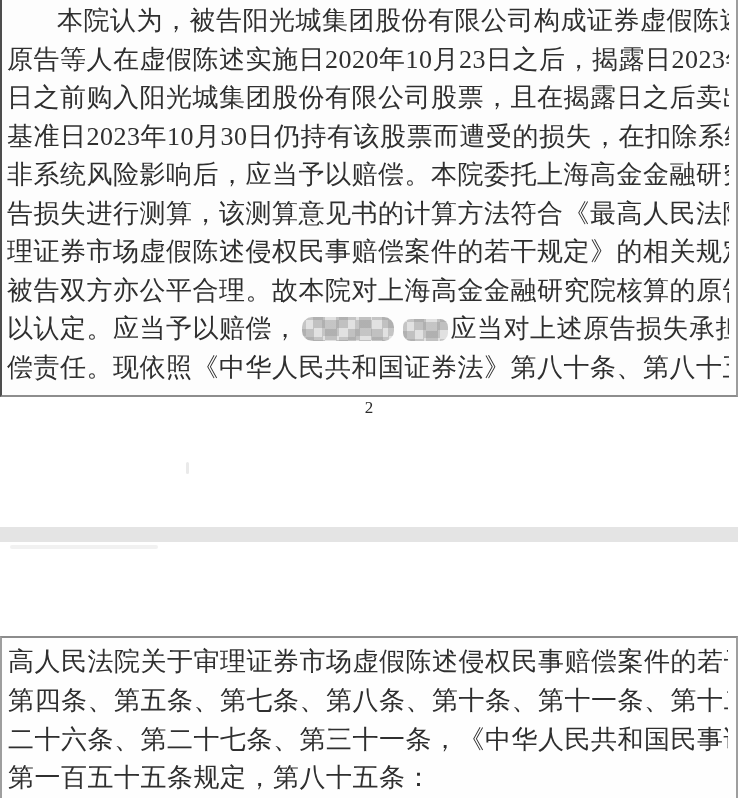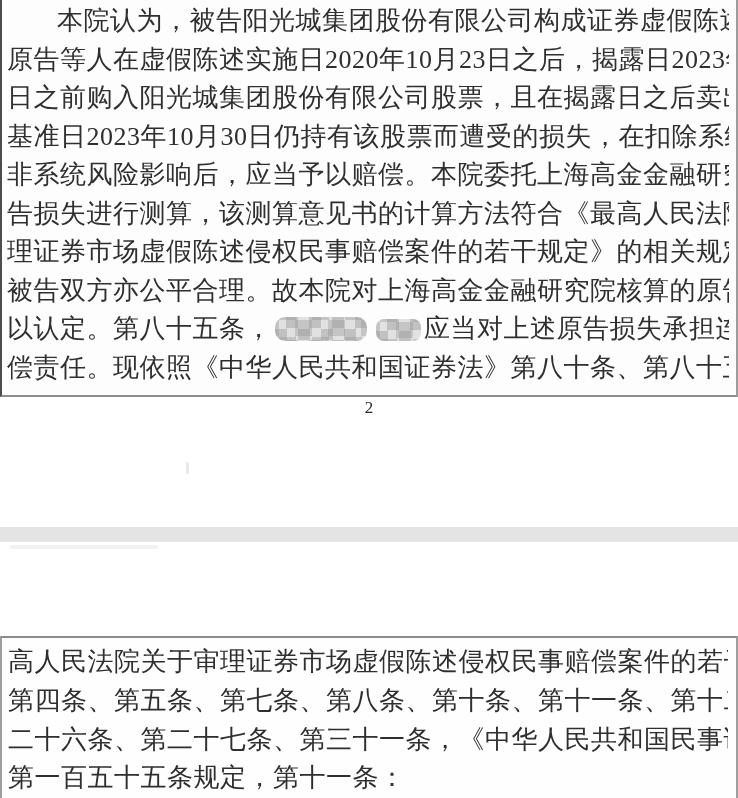--- a/index.html
+++ b/index.html
@@ -127,29 +127,29 @@
 <div class="scan-page-top">
   <p class="text-line indent">本院认为，被告阳光城集团股份有限公司构成证券虚假陈述，对于</p>
   <p class="text-line">原告等人在虚假陈述实施日2020年10月23日之后，揭露日2023年4月29</p>
   <p class="text-line">日之前购入阳光城集团股份有限公司股票，且在揭露日之后卖出或直至</p>
   <p class="text-line">基准日2023年10月30日仍持有该股票而遭受的损失，在扣除系统风险及</p>
   <p class="text-line">非系统风险影响后，应当予以赔偿。本院委托上海高金金融研究院对原</p>
   <p class="text-line">告损失进行测算，该测算意见书的计算方法符合《最高人民法院关于审</p>
   <p class="text-line">理证券市场虚假陈述侵权民事赔偿案件的若干规定》的相关规定，对原</p>
   <p class="text-line">被告双方亦公平合理。故本院对上海高金金融研究院核算的原告损失予</p>
   <p class="text-line">
-    <span>以认定。第八十五条，</span><span class="redaction"><span class="redaction-cells seg-1"></span><span class="redaction-cells seg-2"></span></span><span>应当对上述原告损失承担连带赔</span>
+    <span>以认定。应当予以赔偿，</span><span class="redaction"><span class="redaction-cells seg-1"></span><span class="redaction-cells seg-2"></span></span><span>应当对上述原告损失承担连带赔</span>
   </p>
   <p class="text-line">偿责任。现依照《中华人民共和国证券法》第八十条、第八十五条，《最</p>
 </div>
 
 <div class="page-number">2</div>
 
 <div class="scan-gap-band"></div>
 <div class="scan-smudge-1"></div>
 <div class="scan-smudge-2"></div>
 
 <div class="scan-page-bottom">
   <p class="text-line">高人民法院关于审理证券市场虚假陈述侵权民事赔偿案件的若干规定》</p>
   <p class="text-line">第四条、第五条、第七条、第八条、第十条、第十一条、第十二条、第</p>
   <p class="text-line">二十六条、第二十七条、第三十一条，《中华人民共和国民事诉讼法》</p>
-  <p class="text-line no-justify">第一百五十五条规定，第十一条：</p>
+  <p class="text-line no-justify">第一百五十五条规定，第八十五条：</p>
 </div>
 
 </body></html>

